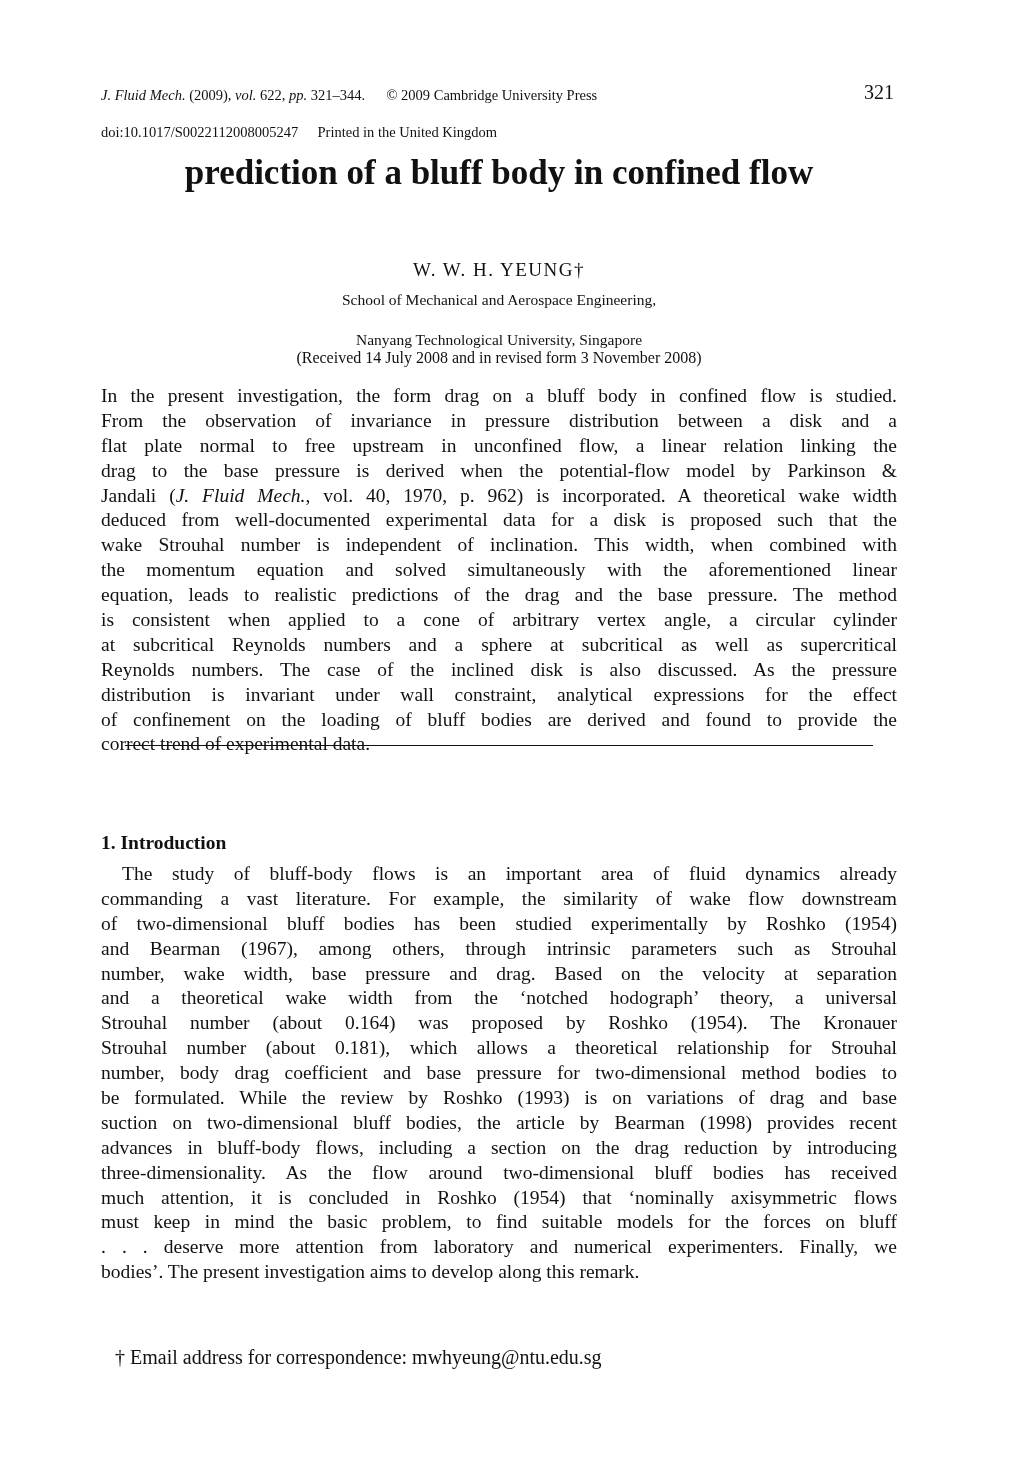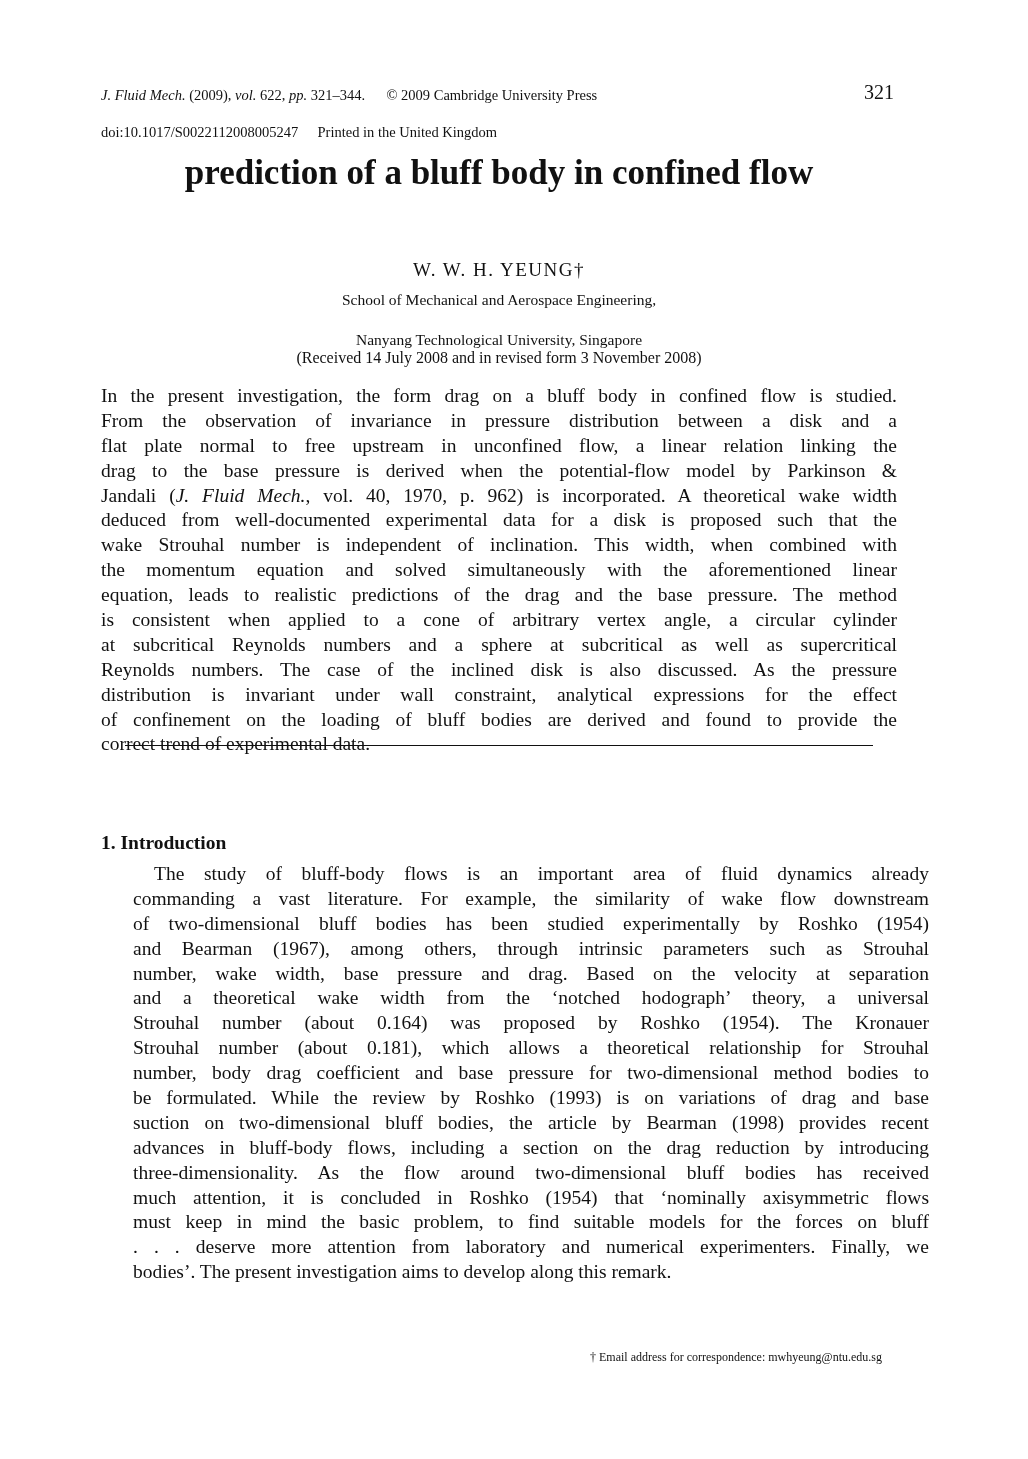--- a/index.html
+++ b/index.html
@@ -16,21 +16,21 @@
   .author { position: absolute; left: 100px; width: 798px; top: 258px; text-align: center;
             font-size: 19px; letter-spacing: 1.5px; line-height: 24px; }
   .affil { position: absolute; left: 100px; width: 798px; text-align: center; font-size: 15.5px; line-height: 22px; }
   .received { position: absolute; left: 100px; width: 798px; top: 347px; text-align: center; font-size: 16px; line-height: 22px; }
   .justified-block { position: absolute; left: 101px; width: 796px; font-size: 19.5px; }
   .jline { display: block; height: 24.9px; line-height: 24.9px; text-align: justify; text-align-last: justify; white-space: nowrap; overflow: visible; }
   .jline.last { text-align-last: left; }
   .jline.indent { text-indent: 21px; }
   .rule { position: absolute; left: 125px; width: 748px; top: 745px; height: 0; border-top: 1.3px solid #111; }
   .section-heading { position: absolute; left: 101px; top: 831px; font-weight: bold; font-size: 19.5px; line-height: 24px; }
-  .footnote { position: absolute; left: 84px; width: 798px; top: 1346px; text-align: right; font-size: 12px; line-height: 22px; }
+  .footnote { position: absolute; left: 115px; width: 798px; top: 1346px; text-align: left; font-size: 20px; line-height: 22px; }
 </style>
 </head>
 <body>
 
 <div class="page">
 
   <div class="header-line" style="top:85px;">
     <i>J. Fluid Mech.</i>
     <span>(2009),</span>
     <i>vol.</i>
@@ -69,21 +69,21 @@
     <span class="jline">at subcritical Reynolds numbers and a sphere at subcritical as well as supercritical</span>
     <span class="jline">Reynolds numbers. The case of the inclined disk is also discussed. As the pressure</span>
     <span class="jline">distribution is invariant under wall constraint, analytical expressions for the effect</span>
     <span class="jline">of confinement on the loading of bluff bodies are derived and found to provide the</span>
     <span class="jline last">correct trend of experimental data.</span>
   </div>
 
   <div class="rule"></div>
 
   <div class="section-heading">1. Introduction</div>
-  <div class="justified-block" style="top:862px;margin-left:32px;">
+  <div class="justified-block" style="top:862px;">
     <span class="jline indent">The study of bluff-body flows is an important area of fluid dynamics already</span>
     <span class="jline">commanding a vast literature. For example, the similarity of wake flow downstream</span>
     <span class="jline">of two-dimensional bluff bodies has been studied experimentally by Roshko (1954)</span>
     <span class="jline">and Bearman (1967), among others, through intrinsic parameters such as Strouhal</span>
     <span class="jline">number, wake width, base pressure and drag. Based on the velocity at separation</span>
     <span class="jline">and a theoretical wake width from the ‘notched hodograph’ theory, a universal</span>
     <span class="jline">Strouhal number (about 0.164) was proposed by Roshko (1954). The Kronauer</span>
     <span class="jline">Strouhal number (about 0.181), which allows a theoretical relationship for Strouhal</span>
     <span class="jline">number, body drag coefficient and base pressure for two-dimensional method bodies to</span>
     <span class="jline">be formulated. While the review by Roshko (1993) is on variations of drag and base</span>

